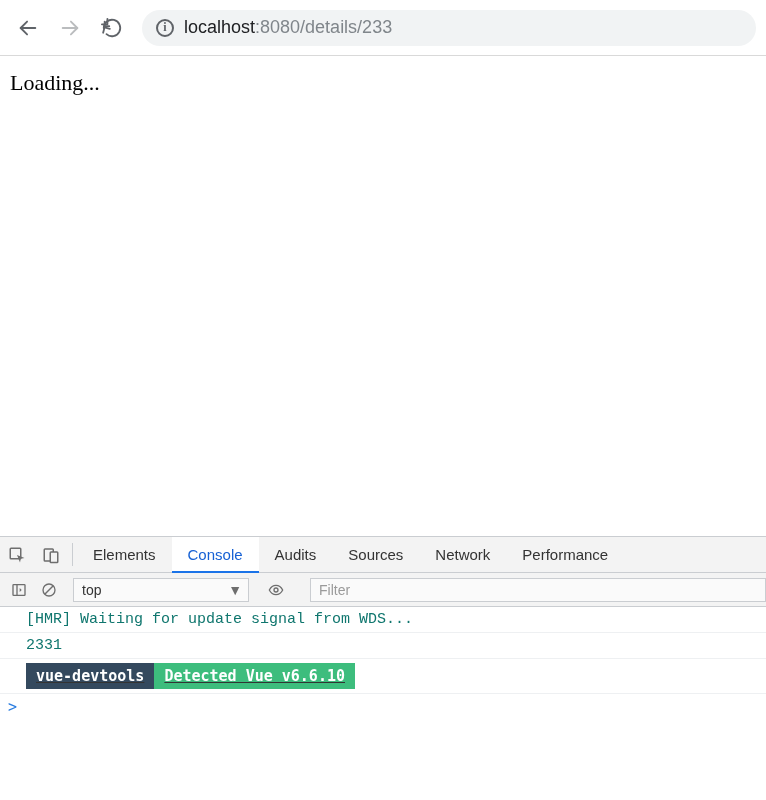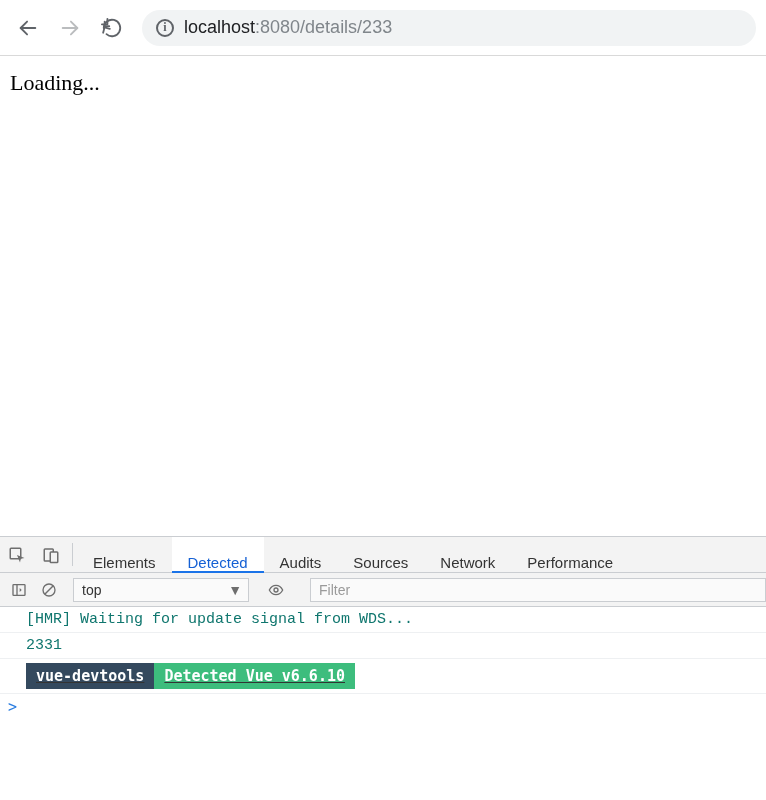--- a/index.html
+++ b/index.html
@@ -84,21 +84,21 @@
       display: flex; align-items: center; justify-content: center;
       color: #6e6e6e;
     }
     .dt-iconcell svg { width: 18px; height: 18px; }
     .dt-divider {
       width: 1px; background: #cacdd1;
       margin: 6px 4px;
     }
     .dt-tab {
       padding: 0 16px;
-      display: flex; align-items: flex-end;
+      display: flex; align-items: center;
       color: #333;
       cursor: default;
       border-bottom: 2px solid transparent;
       margin-bottom: -1px;
     }
     .dt-tab.active {
       color: #1560d4;
       border-bottom-color: #1a73e8;
       background: #fff;
     }
@@ -226,21 +226,21 @@
       <svg viewBox="0 0 24 24" fill="none" stroke="currentColor" stroke-width="2">
           <rect x="3" y="4" width="12" height="16" rx="1"></rect>
           <rect x="11" y="8" width="10" height="14" rx="1" fill="#f3f3f3"></rect>
         </svg>
     </div>
     <div class="dt-divider"></div>
     <div class="dt-tab">
         <span>Elements</span>
       </div>
     <div class="dt-tab active">
-        <span>Detected</span>
+        <span>Console</span>
       </div>
     <div class="dt-tab">
         <span>Audits</span>
       </div>
     <div class="dt-tab">
         <span>Sources</span>
       </div>
     <div class="dt-tab">
         <span>Network</span>
       </div>

